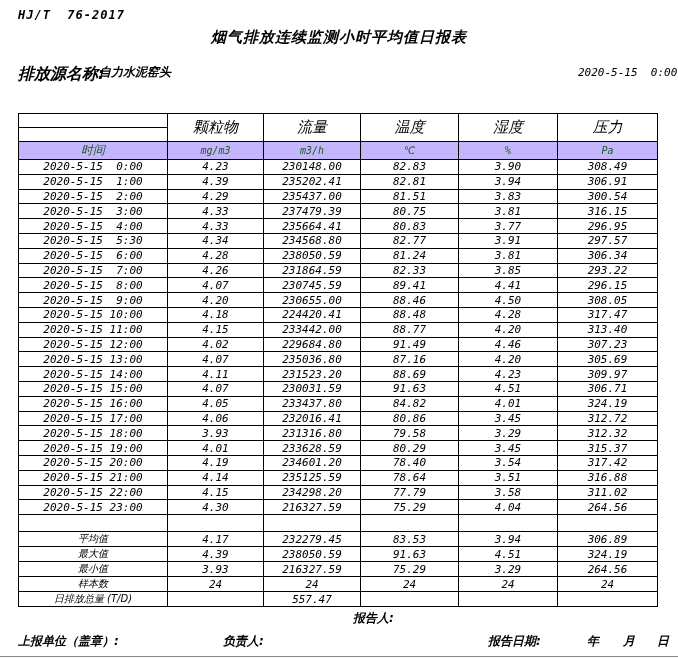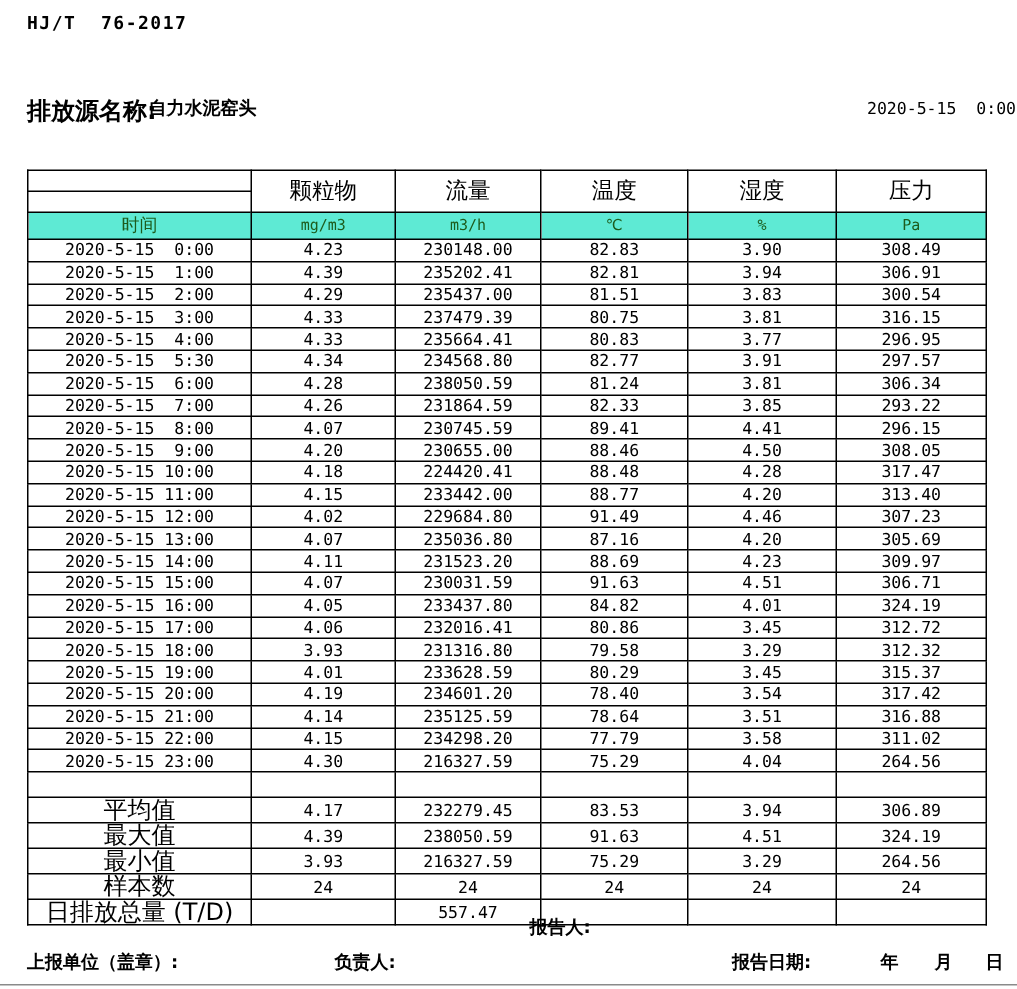--- a/index.html
+++ b/index.html
@@ -1,59 +1,60 @@
 <!DOCTYPE html>
 <html><head>
 <meta charset="utf-8">
 <style>
   html,body{margin:0;padding:0;background:#fff;}
   #page{position:relative;width:678px;height:659px;background:#ffffff;overflow:hidden;
-        font-family:"DejaVu Sans Mono","DejaVu Sans",sans-serif;color:#000;}
+        font-family:"DejaVu Sans Mono","DejaVu Sans",sans-serif;color:#000;font-style:italic;}
   .pre{white-space:pre;}
 
   
   #std{position:absolute;left:18px;top:8px;font-size:12px;font-weight:bold;letter-spacing:1px;}
   #title{position:absolute;left:0;top:28px;width:678px;text-align:center;
          font-size:15px;font-weight:bold;font-family:"DejaVu Sans",sans-serif;letter-spacing:1px;}
   #src-label{position:absolute;left:18px;top:64px;font-size:16px;font-weight:bold;font-family:"DejaVu Sans",sans-serif;}
   #src-name{position:absolute;left:99px;top:64px;font-size:12px;font-weight:bold;font-family:"DejaVu Sans",sans-serif;}
   #hdr-datetime{position:absolute;left:578px;top:66px;font-size:11px;}
 
   
   #rpt{position:absolute;left:18px;top:113px;border-collapse:collapse;table-layout:fixed;}
   #rpt td,#rpt th{border:1px solid #000;padding:0;margin:0;text-align:center;vertical-align:middle;
                   font-weight:normal;overflow:hidden;}
   #rpt th{font-size:15px;font-family:"DejaVu Sans",sans-serif;height:14px;}
   tr.hrow td{height:13px;}
-  tr.units td{height:14px;font-size:10px;background:#5eead4;color:#1d5c1d;}
+  tr.units td{height:14px;font-size:10px;background:#c4b5fd;color:#1d5c1d;}
   tr.units td.time-head{font-size:12px;font-family:"DejaVu Sans",sans-serif;}
   tr.drow td{height:13.8px;font-size:11px;line-height:1;}
   tr.drow td.c-time{white-space:pre;}
   tr.erow td{height:16px;}
   tr.srow td{height:14px;font-size:11px;line-height:1;}
-  tr.srow td.s-label{font-size:16px;font-family:"DejaVu Sans",sans-serif;white-space:pre;}
+  tr.srow td.s-label{font-size:10px;font-family:"DejaVu Sans",sans-serif;white-space:pre;}
 
   
   .foot{position:absolute;font-size:12px;font-weight:bold;font-family:"DejaVu Sans",sans-serif;white-space:pre;}
   #f-note{left:18px;top:615px;}
   #f-unit{left:18px;top:633px;}
   #f-resp{left:223px;top:633px;}
   #f-reporter{left:353px;top:610px;}
   #f-rptdate{left:488px;top:633px;}
   #f-year{left:587px;top:633px;}
   #f-month{left:623px;top:633px;}
   #f-day{left:657px;top:633px;}
   #bottom-rule{position:absolute;left:0;top:656px;width:678px;height:1px;background:#8a8a8a;}
 </style>
 </head>
 <body>
 
 <div id="page">
 
   <div id="std" class="pre">HJ/T  76-2017</div>
+  <div id="title">烟气排放连续监测小时平均值日报表</div>
   <div id="src-label">排放源名称:</div>
   <div id="src-name">自力水泥窑头</div>
   <div id="hdr-datetime" class="pre">2020-5-15  0:00</div>
 
   <table id="rpt">
     <colgroup>
       <col style="width:149px">
         <col style="width:96px">
         <col style="width:97px">
       <col style="width:98px">

